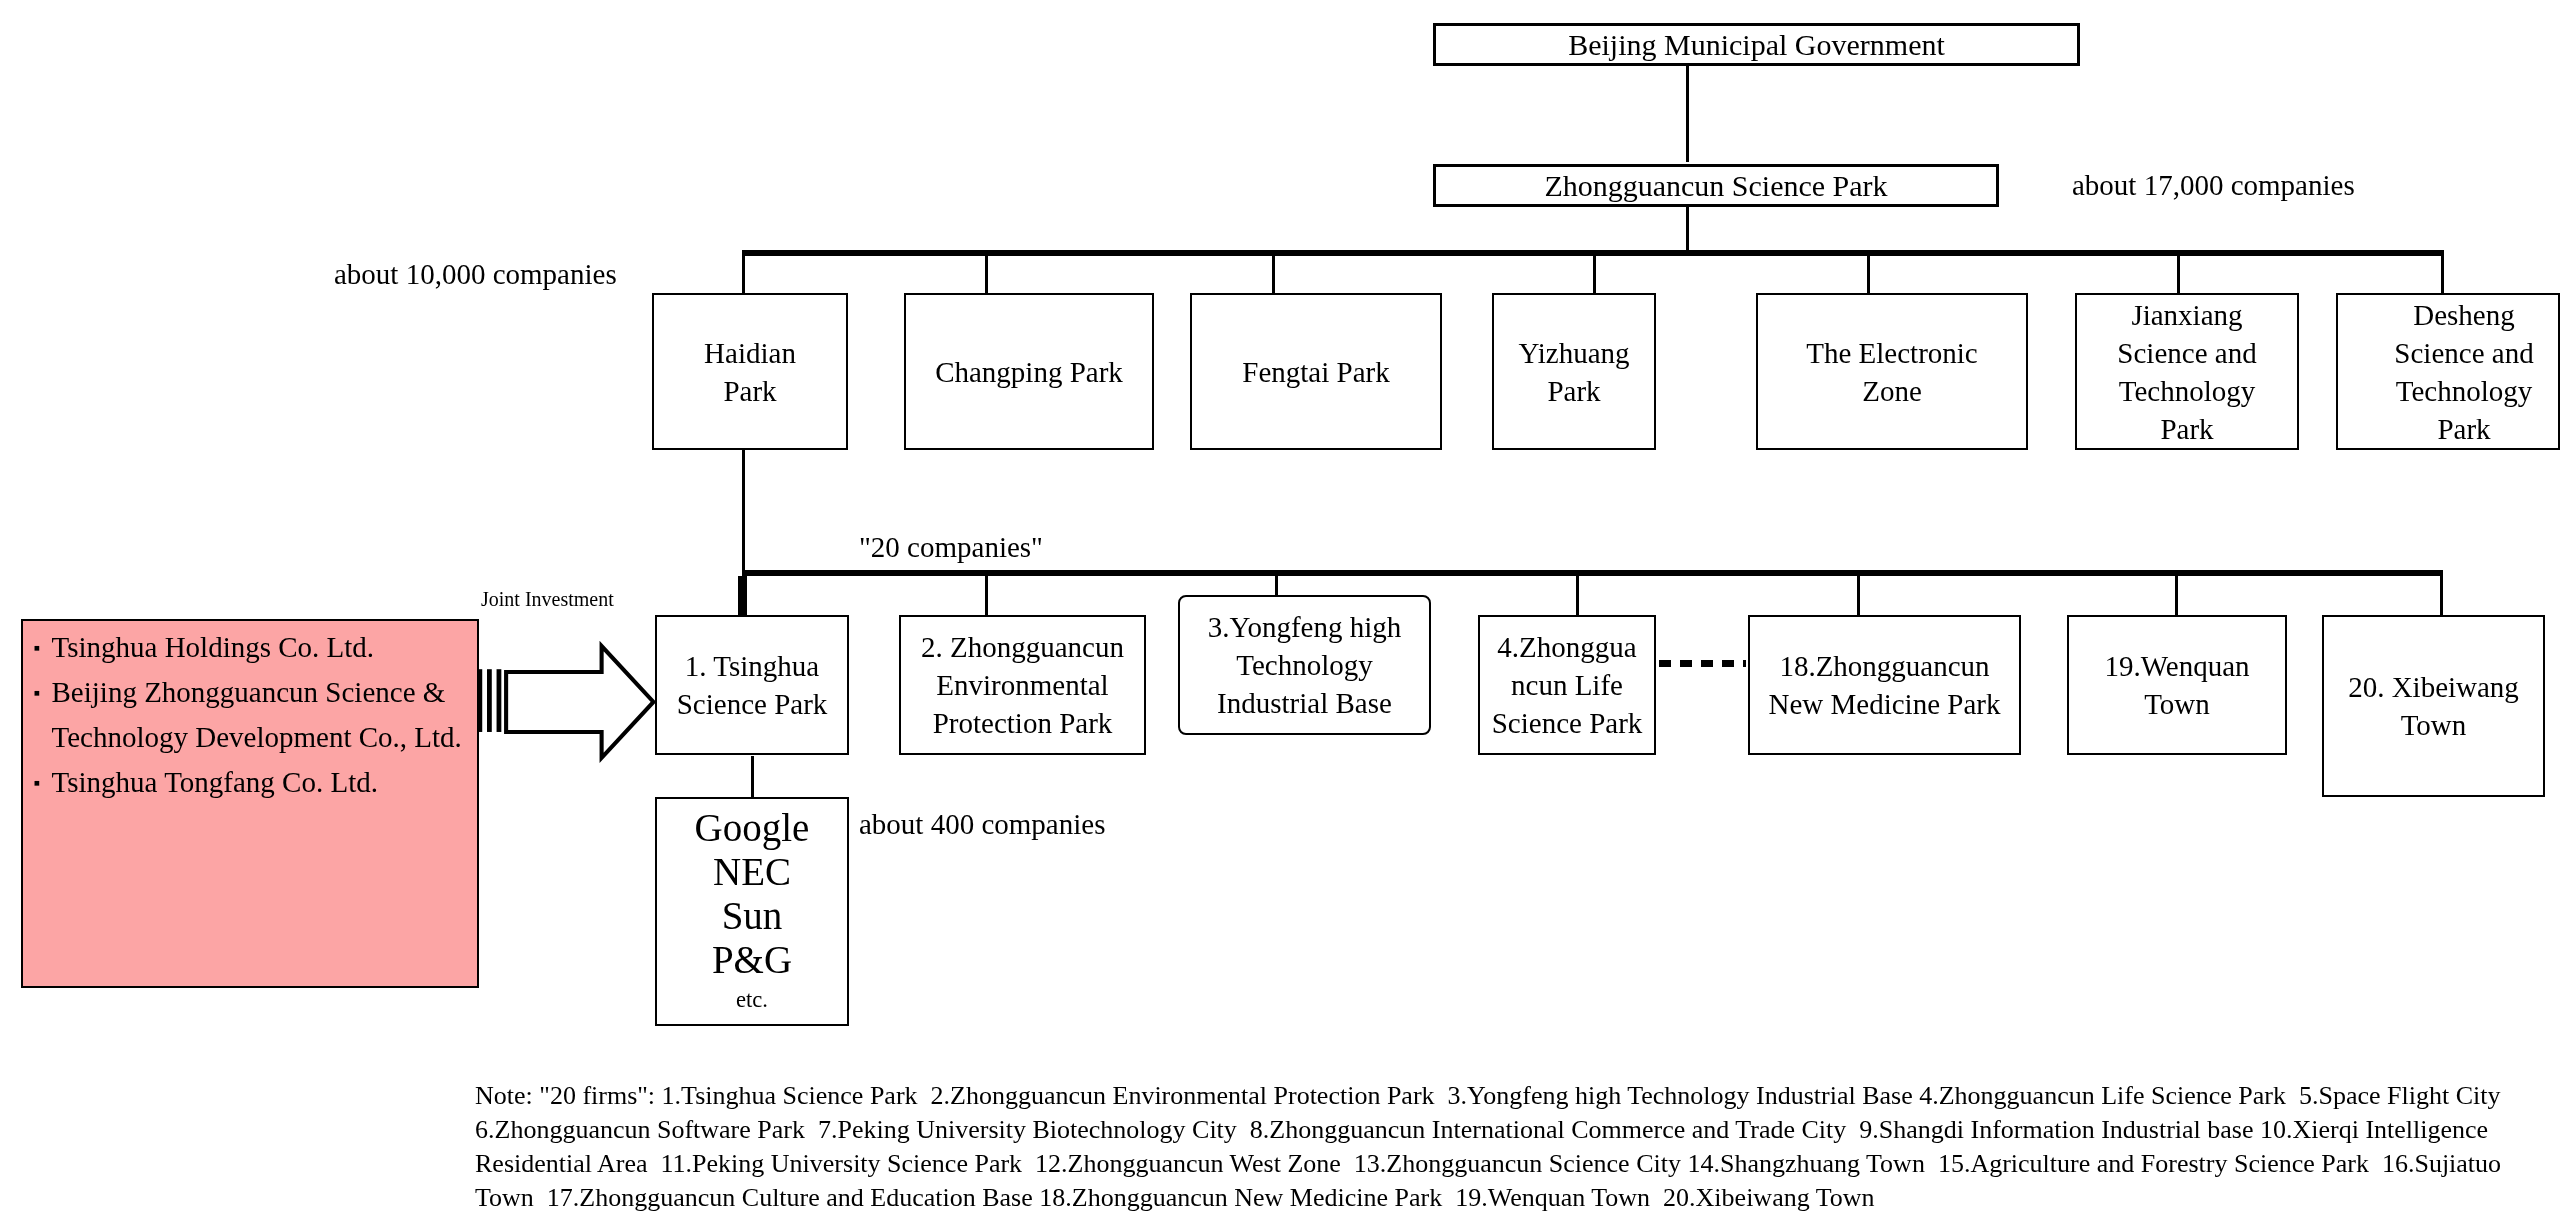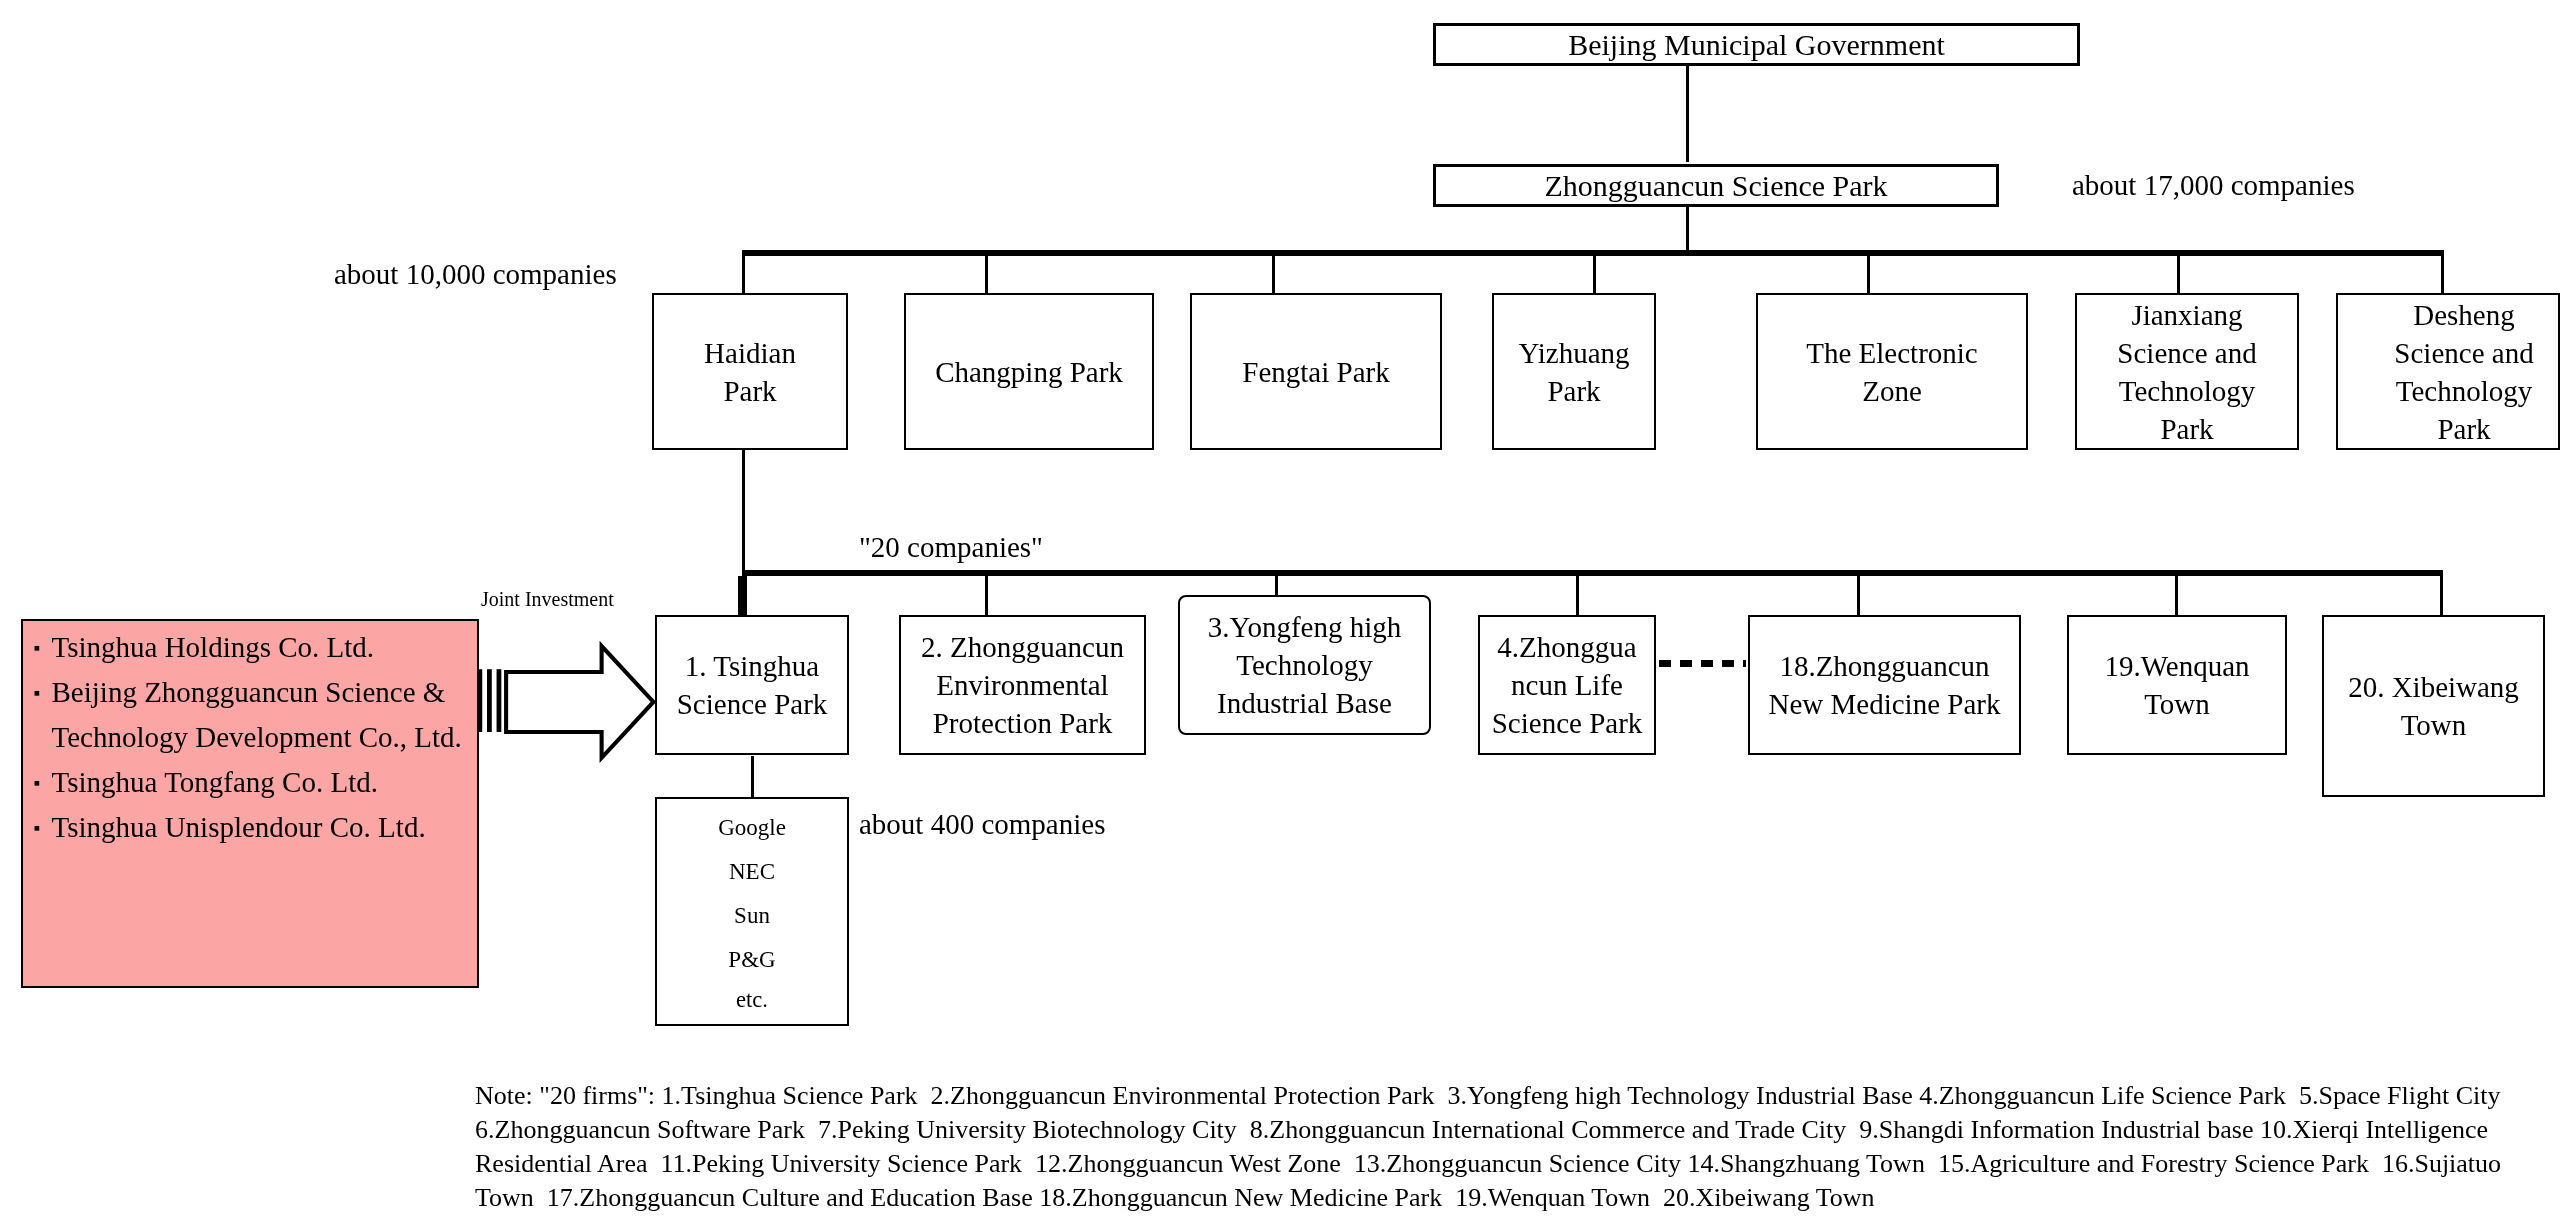--- a/index.html
+++ b/index.html
@@ -29,21 +29,21 @@
   }
   .sponsor{position:relative;padding-left:18px;}
   .sponsor::before{content:"▪";position:absolute;left:0;top:0;font-size:19px;}
 
   
   .tenants{
     position:absolute;box-sizing:border-box;border:2.7px solid #000;background:#fff;
     display:flex;flex-direction:column;align-items:center;justify-content:center;
     text-align:center;
   }
-  .tenant{font-size:23px;line-height:44px;}
+  .tenant{font-size:39px;line-height:44px;}
   .tenant:last-child{font-size:22.6px;line-height:36px;}
 
   
   .note{position:absolute;font-size:26px;line-height:34px;}
   .note-line{white-space:pre-wrap;}
 </style>
 </head>
 <body>
 
 <div class="canvas">
@@ -116,21 +116,20 @@
 Town</div>
 
   <div class="dashed" style="left:1659px;top:660px;width:87px;"></div>
 
   <div class="lbl" style="left:481px;top:583px;font-size:20px;">Joint Investment</div>
 
   <div class="sponsors" style="left:20.5px;top:619px;width:458px;height:369px;">
     <div class="sponsor">Tsinghua Holdings Co. Ltd.</div>
     <div class="sponsor">Beijing Zhongguancun Science &amp; Technology Development Co., Ltd.</div>
     <div class="sponsor">Tsinghua Tongfang Co. Ltd.</div>
-    <div class="sponsor">Tsinghua Unisplendour Co. Ltd.</div>
   </div>
 
   <svg style="position:absolute;left:472px;top:639px;" width="191" height="130" viewBox="0 0 280 190">
     <rect x="8" y="44" width="7" height="92" fill="#000"></rect>
     <rect x="22" y="44" width="7" height="92" fill="#000"></rect>
     <rect x="36" y="44" width="7" height="92" fill="#000"></rect>
     <path d="M 50 48 L 190 48 L 190 10 L 266 92 L 190 174 L 190 136 L 50 136 Z" fill="#ffffff" stroke="#000000" stroke-width="6"></path>
   </svg>
 
   <div class="vline" style="left:751px;top:756px;width:2.7px;height:41px;"></div>

